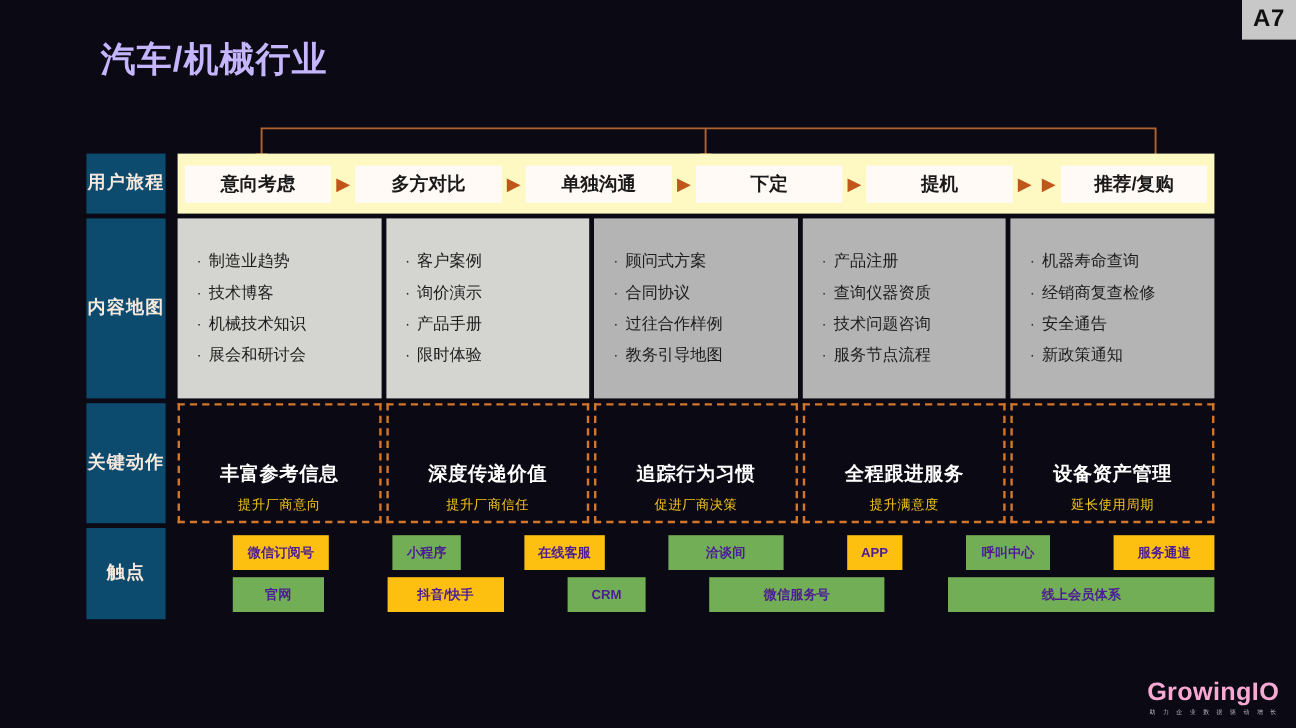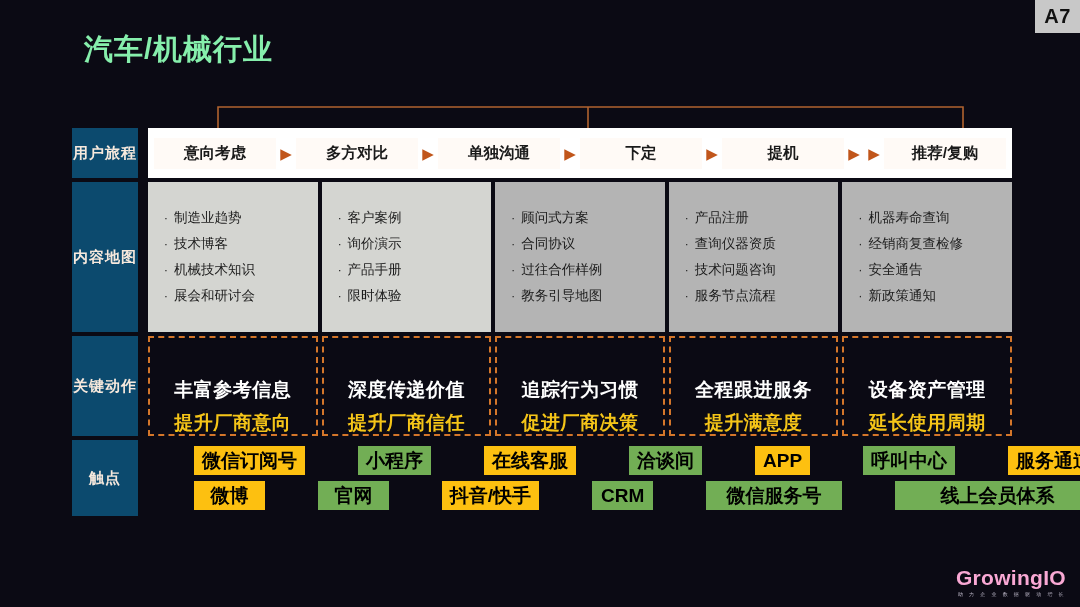--- a/index.html
+++ b/index.html
@@ -14,21 +14,21 @@
   .page-marker{
     position:absolute;top:0;right:0;
     width:45px;height:33px;
     background:#c8c8c8;color:#111;
     display:flex;align-items:center;justify-content:center;
     font-size:20px;font-weight:bold;letter-spacing:.5px;
   }
   
   .title{
     position:absolute;left:84px;top:30px;
-    color:#86efac;font-size:29px;font-weight:bold;
+    color:#c4b5fd;font-size:29px;font-weight:bold;
     letter-spacing:1px;
   }
   
   .bracket{position:absolute;left:0;top:95px;width:1080px;height:45px;}
   
   .grid{position:absolute;left:72px;top:128px;width:940px;}
   .row{display:flex;align-items:stretch;margin-bottom:4px;}
   .rowlabel{
     width:66px;min-width:66px;
     background:#0c4a6e;
@@ -36,21 +36,21 @@
     display:flex;flex-direction:row;
     align-items:center;justify-content:center;
     font-size:15px;line-height:20px;font-weight:bold;
     letter-spacing:1px;
     margin-right:10px;
   }
   .rowbody{flex:1;display:flex;}
   
   .journey-row{height:50px;}
   .journey-strip{
-    flex:1;background:#ffffff;
+    flex:1;background:#fef9c3;
     display:flex;align-items:center;
     padding:0 6px;gap:0;
   }
   .jstep{
     background:#fffaf6;
     color:#1a1a1a;
     font-size:15.5px;
     font-weight:bold;
     height:31px;
     display:flex;align-items:center;justify-content:center;
@@ -92,30 +92,30 @@
   .kacell{
     flex:1;
     margin-right:4px;
     border:2px dashed #d4762a;
     display:flex;flex-direction:column;
     align-items:center;justify-content:center;
     box-sizing:border-box;
     gap:7px;
   }
   .kacell:last-child{margin-right:0;}
-  .ka-top{color:#ffffff;font-size:19px;font-weight:bold;letter-spacing:.5px;white-space:nowrap;margin-top:40px;}
-  .ka-bot{color:#f5c518;font-size:19px;font-weight:bold;letter-spacing:.5px;white-space:nowrap;}
+  .ka-top{color:#ffffff;font-size:16px;font-weight:bold;letter-spacing:.5px;white-space:nowrap;margin-top:40px;}
+  .ka-bot{color:#f5c518;font-size:11px;font-weight:normal;letter-spacing:.5px;white-space:nowrap;}
   
   .touch-row{height:76px;}
   .touch-body{flex:1;display:flex;flex-direction:column;justify-content:center;gap:6px;}
   .tline{display:flex;gap:7px;height:29px;}
   .chip{
     display:flex;align-items:center;justify-content:center;
-    font-size:19px;font-weight:bold;
-    color:#000000;
+    font-size:11px;font-weight:bold;
+    color:#4c1d95;
     white-space:nowrap;
     padding:0 8px;
     box-sizing:border-box;
     margin-left:46px;
   }
   .chip.yellow{background:#fdc010;}
   .chip.green{background:#72ae55;}
   
   .logo{
     position:absolute;right:14px;bottom:10px;
@@ -305,21 +305,20 @@
       <div class="tline" id="touch-line-1">
           <div class="chip yellow" style="flex: 150 0 0px;">微信订阅号</div>
           <div class="chip green" style="flex: 96 0 0px;">小程序</div>
           <div class="chip yellow" style="flex: 118 0 0px;">在线客服</div>
           <div class="chip green" style="flex: 188 0 0px;">洽谈间</div>
           <div class="chip yellow" style="flex: 70 0 0px;">APP</div>
           <div class="chip green" style="flex: 128 0 0px;">呼叫中心</div>
           <div class="chip yellow" style="flex: 158 0 0px;">服务通道</div>
         </div>
       <div class="tline" id="touch-line-2">
-          <div class="chip yellow" style="flex: 90 0 0px;">微博</div>
           <div class="chip green" style="flex: 90 0 0px;">官网</div>
           <div class="chip yellow" style="flex: 122 0 0px;">抖音/快手</div>
           <div class="chip green" style="flex: 74 0 0px;">CRM</div>
           <div class="chip green" style="flex: 196 0 0px;">微信服务号</div>
           <div class="chip green" style="flex: 310 0 0px;">线上会员体系</div>
         </div>
     </div>
   </div>
 
 </div>

